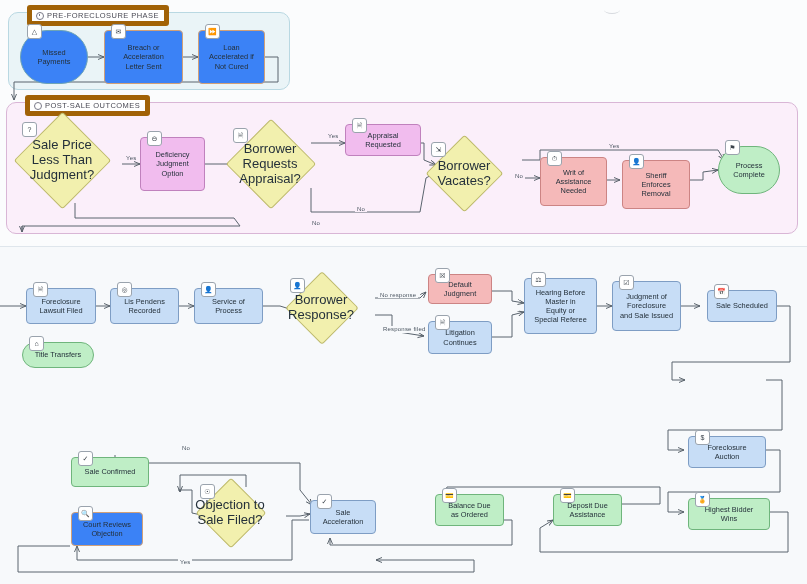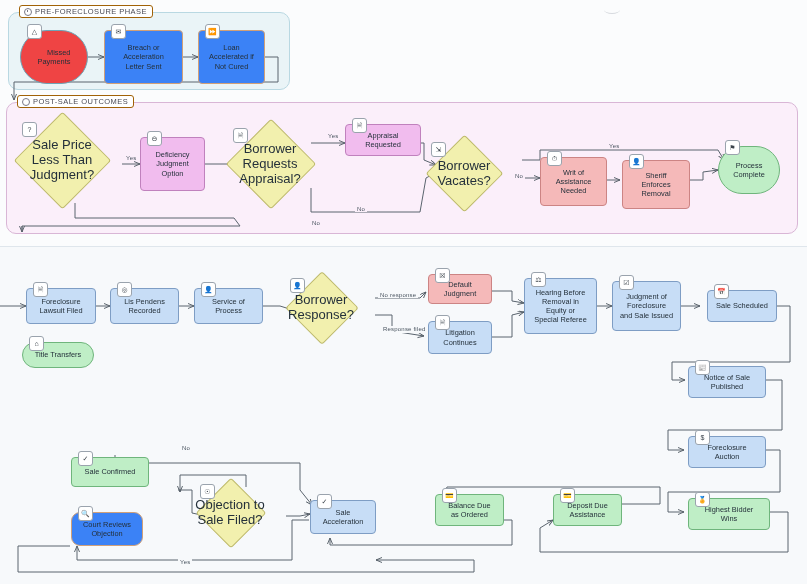--- a/index.html
+++ b/index.html
@@ -7,22 +7,22 @@
   #canvas{position:relative;width:807px;height:584px;overflow:hidden;background:#ffffff;}
 
   
   .band{position:absolute;left:0;right:0;}
   #band-top{top:0;height:246px;background:#fbfcfd;}
   #band-bottom{top:246px;height:338px;background:#f7f9fb;}
   #band-divider{position:absolute;left:0;right:0;top:246px;height:1px;background:#dfe6ec;}
 
   
   .group{position:absolute;border-radius:10px;box-sizing:border-box;}
-  .group-title{position:absolute;top:-8px;left:10px;background:#ffffff;
-     border:1px solid #a16207;border-radius:3px;padding:1px 5px 1px 4px;
+  .group-title{position:absolute;top:-8px;left:18px;background:#ffffff;
+     border:5px solid #a16207;border-radius:3px;padding:1px 5px 1px 4px;
      font-size:7.5px;letter-spacing:.45px;color:#4a4a55;white-space:nowrap;
      display:flex;align-items:center;gap:3px;}
   .group-title .g-ico{display:inline-block;width:6px;height:6px;border:1px solid #7a7a88;border-radius:50%;}
   .group-title .g-ico.clock{position:relative;}
   .group-title .g-ico.clock:after{content:"";position:absolute;left:2px;top:1px;width:1px;height:2px;background:#7a7a88;}
 
   #group-pre{left:8px;top:12px;width:282px;height:78px;background:#eaf4f7;border:1px solid #b9d8e2;}
   #group-post{left:6px;top:102px;width:792px;height:132px;background:#fbeffa;border:1px solid #d9b6d6;}
 
   
@@ -31,21 +31,21 @@
   
   .node{position:absolute;box-sizing:border-box;display:flex;align-items:center;justify-content:center;
         text-align:center;font-size:7.4px;line-height:9.2px;color:#24303a;padding:2px 3px;
         border:1px solid #8a96a5;border-radius:4px;background:#cfe0f5;}
   .node .lbl{display:block;white-space:pre-line;}
   .n-blue   {background:#c7ddf6;border-color:#7e9dc4;}
   .n-green  {background:#bfeec6;border-color:#6fb57c;}
   .n-red    {background:#f5b9b9;border-color:#cc8484;}
   .n-peach  {background:#3b82f6;border-color:#d0a079;}
   .n-pink   {background:#f1bcee;border-color:#c081bd;}
-  .n-teal   {background:#ef4444;border-color:#6ea4b6;text-align:right;}
+  .n-teal   {background:#3b82f6;border-color:#6ea4b6;}
 
   
   .n-term{border-radius:22px;}
   .n-term-lg{border-radius:38px;}
 
   
   .diamond{position:absolute;}
   .diamond .dshape{position:absolute;left:0;top:0;width:100%;height:100%;
         background:#f2f0ae;border:1px solid #bdb96b;
         transform:rotate(45deg);border-radius:3px;}
@@ -261,42 +261,37 @@
 
   <div class="node n-blue" style="left:428px;top:321px;width:64px;height:33px;">
     <span class="badge">🖹</span>
     <span class="lbl">Litigation
 Continues</span>
   </div>
 
   <div class="node n-blue" style="left:524px;top:278px;width:73px;height:56px;">
     <span class="badge">⚖</span>
     <span class="lbl">Hearing Before
-Removal in
+Master in
 Equity or
 Special Referee</span>
   </div>
 
   <div class="node n-blue" style="left:612px;top:281px;width:69px;height:50px;">
     <span class="badge">☑</span>
     <span class="lbl">Judgment of
 Foreclosure
 and Sale Issued</span>
   </div>
 
   <div class="node n-blue" style="left:707px;top:290px;width:70px;height:32px;">
     <span class="badge">📅</span>
     <span class="lbl">Sale Scheduled</span>
   </div>
 
-  <div class="node n-blue" style="left:688px;top:366px;width:78px;height:32px;">
-    <span class="badge">📰</span>
-    <span class="lbl">Notice of Sale
-Published</span>
-  </div>
 
   <div class="node n-blue" style="left:688px;top:436px;width:78px;height:32px;">
     <span class="badge">$</span>
     <span class="lbl">Foreclosure
 Auction</span>
   </div>
 
   <div class="node n-green" style="left:688px;top:498px;width:82px;height:32px;">
     <span class="badge">🏅</span>
     <span class="lbl">Highest Bidder
@@ -321,21 +316,21 @@
 Acceleration</span>
   </div>
 
   <div class="diamond" style="left:206px;top:488px;width:48px;height:48px;">
     <div class="dshape"></div>
     <div class="badge">☉</div>
     <div class="dtext" style="width:80px;left:-16px;">Objection to
 Sale Filed?</div>
   </div>
 
-  <div class="node n-peach" style="left:71px;top:512px;width:72px;height:34px;border-radius:9px;">
+  <div class="node n-peach" style="left:71px;top:512px;width:72px;height:34px;">
     <span class="badge">🔍</span>
     <span class="lbl">Court Reviews
 Objection</span>
   </div>
 
   <div class="node n-green" style="left:71px;top:457px;width:78px;height:30px;">
     <span class="badge">✓</span>
     <span class="lbl">Sale Confirmed</span>
   </div>
 

